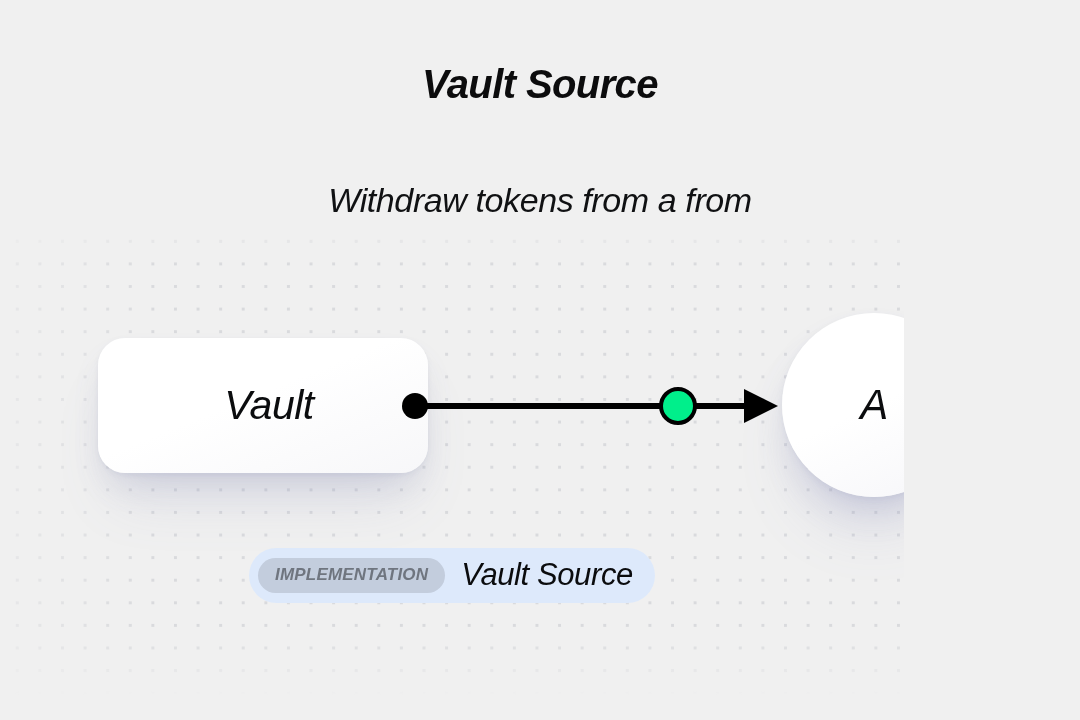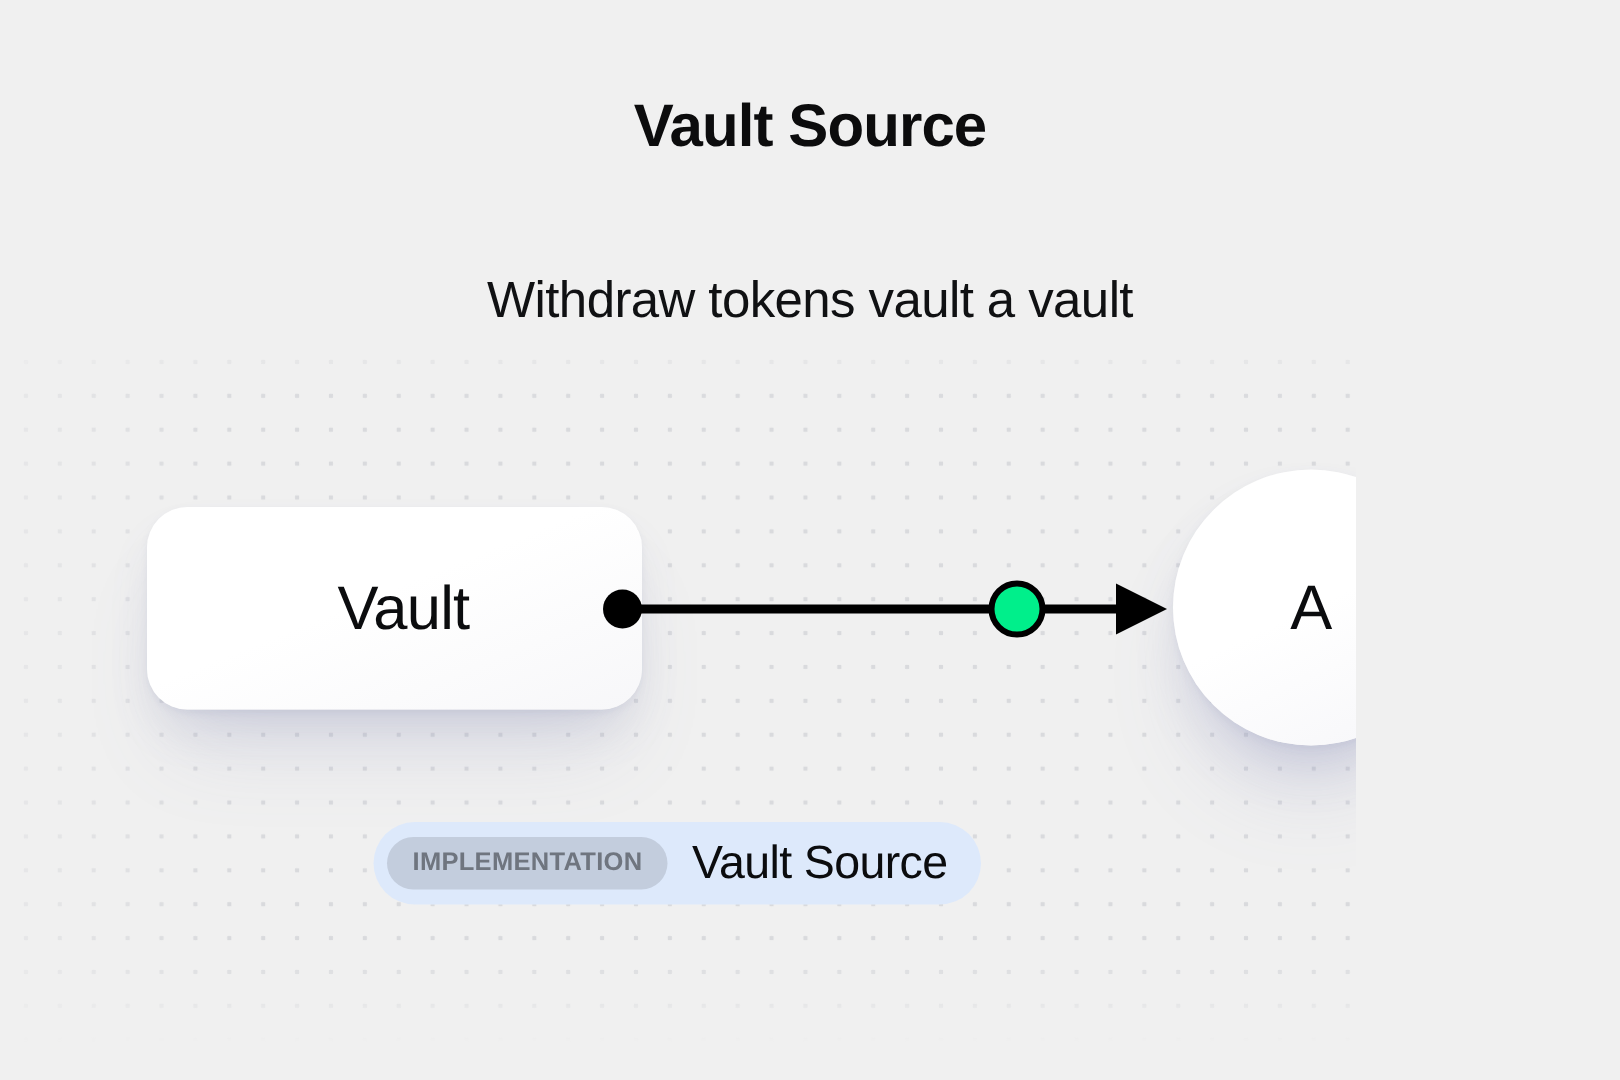--- a/index.html
+++ b/index.html
@@ -13,20 +13,21 @@
     font-family: "Liberation Sans", sans-serif;
     overflow: hidden;
   }
 
   #stage {
     position: relative;
     width: 904px;
     height: 720px;
     background: #f0f0f0;
     overflow: hidden;
+    font-style: italic;
   }
 
   
   .dot-canvas {
     position: absolute;
     left: 0;
     top: 222px;
     width: 1080px;
     height: 478px;
     background-image: radial-gradient(#d9dadd 1.6px, transparent 1.7px);
@@ -170,21 +171,21 @@
   }
 </style>
 </head>
 <body>
 
 <div id="stage">
 
   <div class="dot-canvas"></div>
 
   <div class="page-title">Vault Source</div>
-  <div class="page-subtitle">Withdraw tokens vault a vault</div>
+  <div class="page-subtitle">Withdraw tokens from a from</div>
 
   <div class="logo-badge">
     <span>
       <svg width="34" height="34" viewBox="0 0 34 34">
         <path d="M30 8.2h-9.6a6.2 6.2 0 0 0-6.2 6.2v2.1h9.1v-4.7H30V8.2z" fill="#ffffff"></path>
         <path d="M14.2 21.6a2.6 2.6 0 1 1-2.6-2.6h2.6v-4.6h-2.6a7.2 7.2 0 1 0 7.2 7.2v-2.6h-4.6v2.6z" fill="#ffffff"></path>
         <path d="M23.3 16.5v4.6h-4.5v-4.6h4.5z" fill="#ffffff"></path>
         <path d="M18.8 16.5v4.6h-4.6v-4.6h4.6z" fill="#00ef8b"></path>
       </svg>
     </span>

